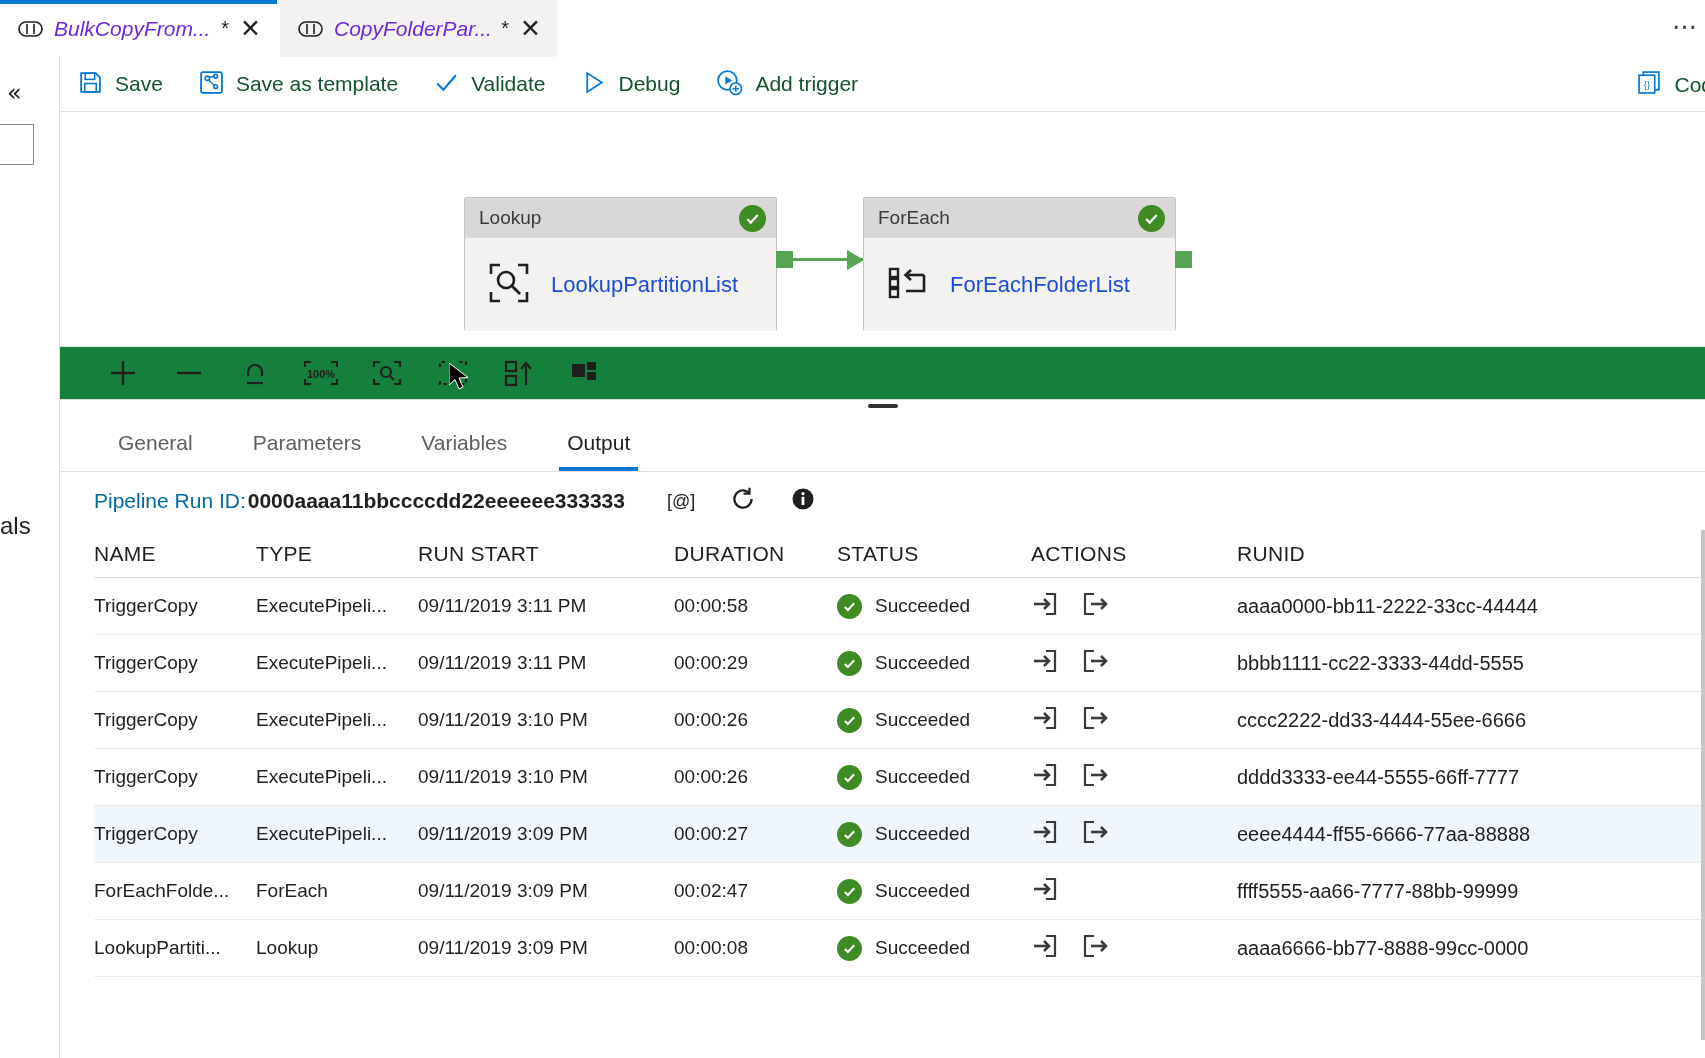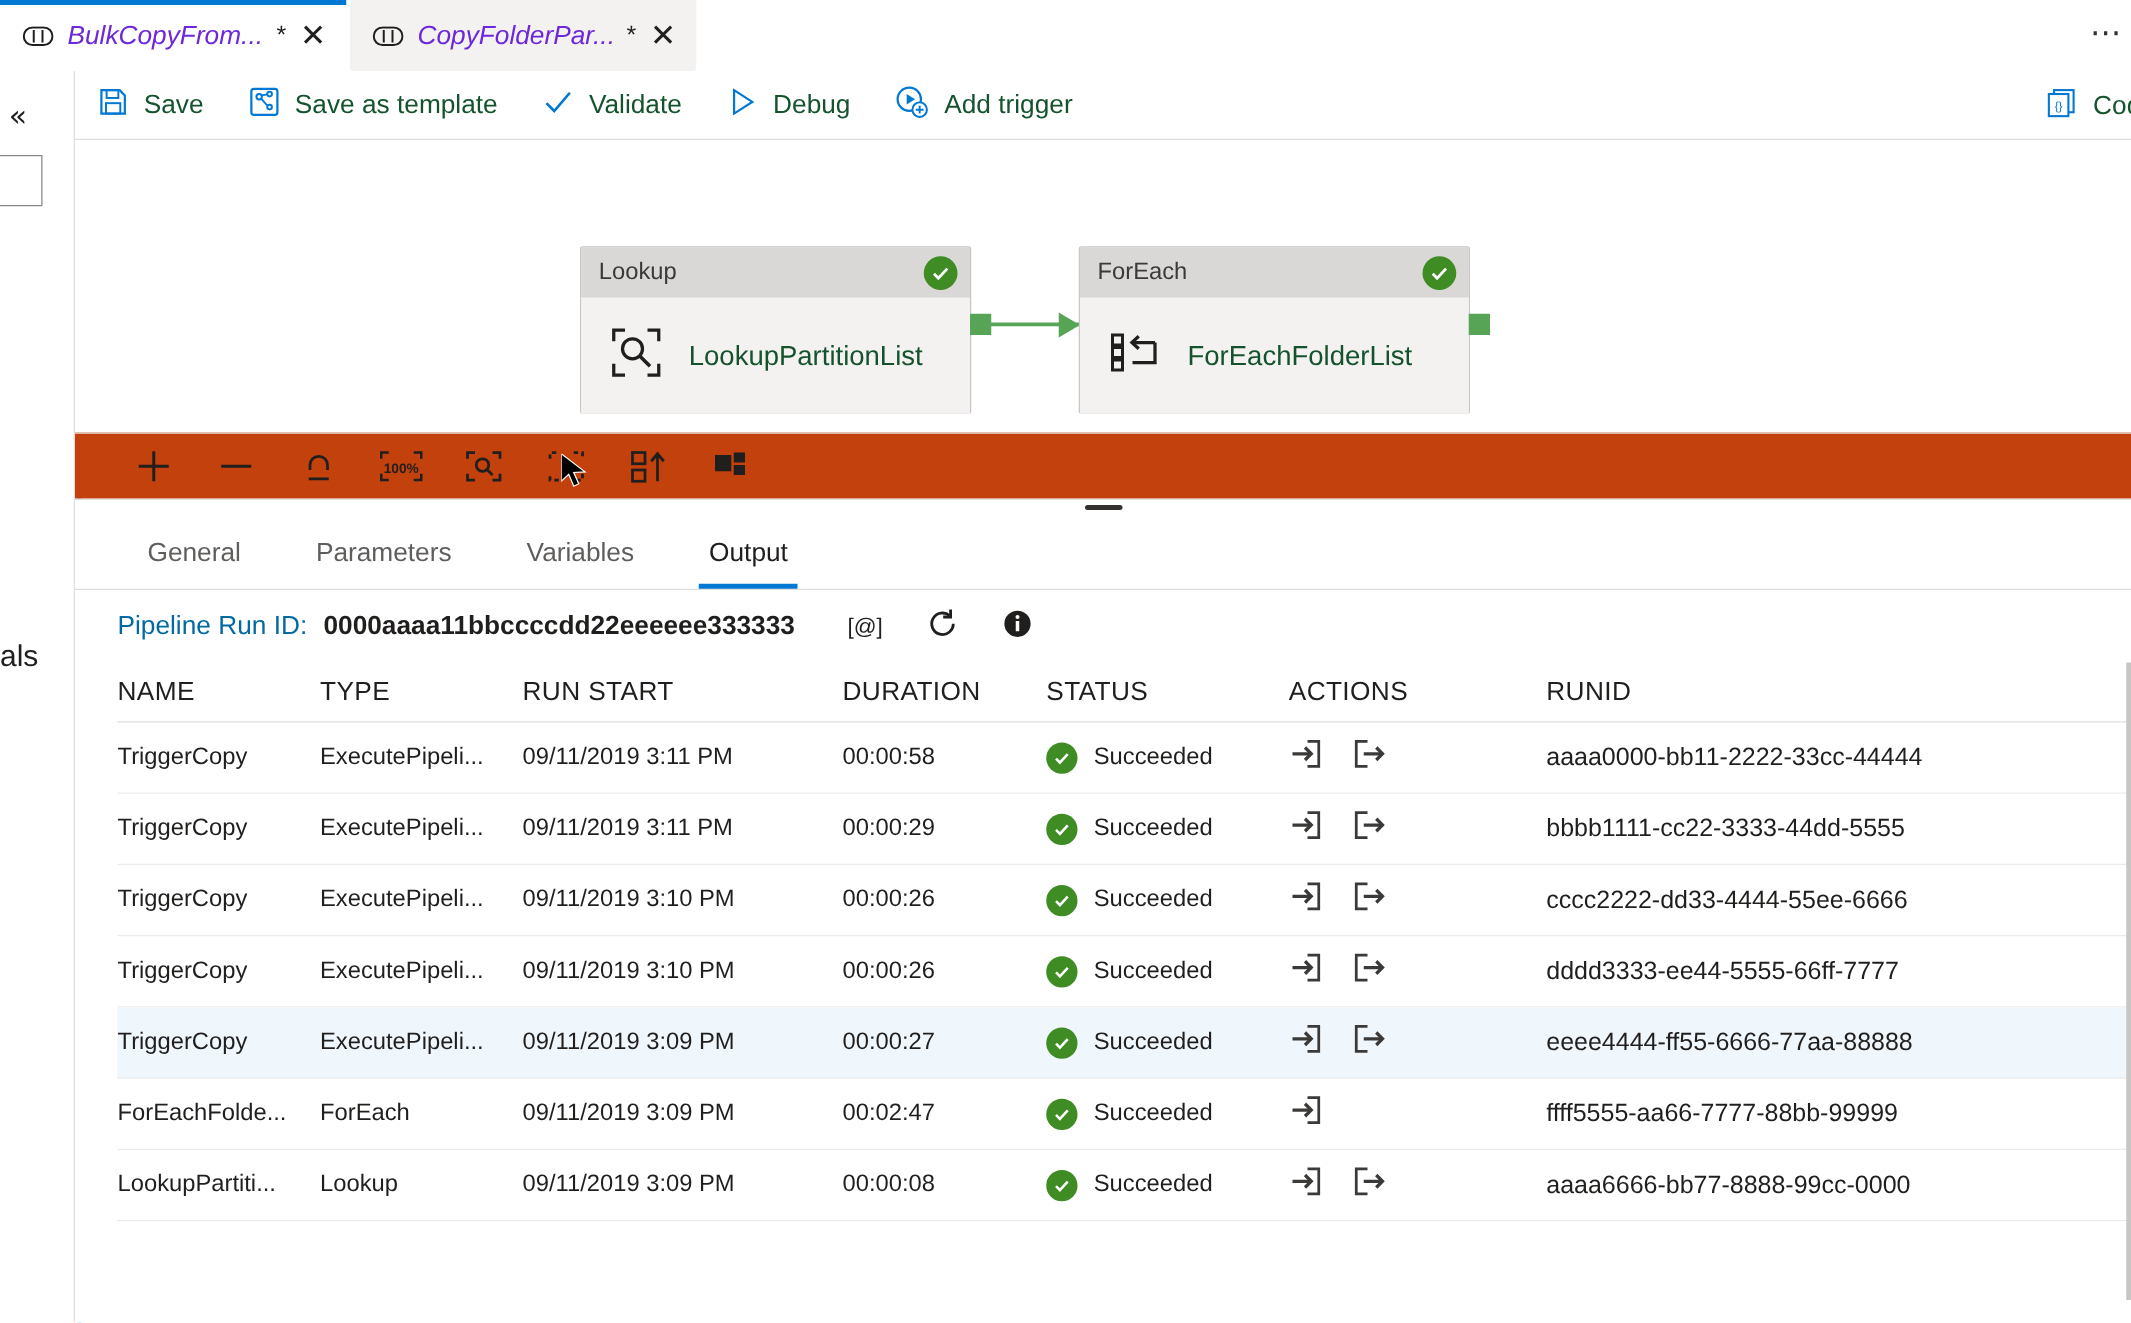--- a/index.html
+++ b/index.html
@@ -107,41 +107,41 @@
   .act-type { font-size: 19px; color: #3b3a39; }
   .act-badge {
     position: absolute; right: 10px; top: 7px;
     width: 27px; height: 27px; border-radius: 50%;
     background: #3f8b24; display: flex; align-items: center; justify-content: center;
   }
   .act-body {
     height: 93px; display: flex; align-items: center; gap: 20px;
     padding: 0 22px; background: #f3f2f1;
   }
-  .act-name { font-size: 22px; color: #14532d; white-space: nowrap; }
+  .act-name { font-size: 22px; color: #1d4ed8; white-space: nowrap; }
   .conn-line {
     position: absolute; left: 718px; top: 146px; width: 86px; height: 3px;
     background: #57a457;
   }
   .conn-arrow {
     position: absolute; left: 787px; top: 138px;
     width: 0; height: 0;
     border-left: 17px solid #57a457;
     border-top: 10px solid transparent; border-bottom: 10px solid transparent;
   }
   .port {
     position: absolute; width: 17px; height: 17px; background: #57a457;
   }
   .port-out-lookup { left: 716px; top: 139px; }
   .port-out-foreach { left: 1115px; top: 139px; }
 
   
   .canvastools {
     position: absolute; left: 60px; top: 346px; width: 1645px; height: 53px;
-    background: #c2410c; border-top: 1px solid #e1dfdd;
+    background: #15803d; border-top: 1px solid #e1dfdd;
     display: flex; align-items: center; padding-left: 32px; gap: 4px;
   }
   .ctool {
     width: 62px; height: 53px;
     display: flex; align-items: center; justify-content: center;
   }
   .cursor-pointer {
     position: absolute; left: 449px; top: 363px;
     width: 0; height: 0; z-index: 30;
   }
@@ -169,21 +169,21 @@
   .ptab.active::after {
     content: ""; position: absolute; left: 14px; right: 14px; bottom: 0; height: 4px;
     background: #0078d4;
   }
 
   .runidbar {
     position: absolute; left: 0; top: 72px; width: 1645px; height: 58px;
     display: flex; align-items: center; padding-left: 34px; gap: 0;
   }
   .runid-label { font-size: 21px; color: #0369a1; }
-  .runid-value { font-size: 21px; font-weight: bold; color: #201f1e; margin-left: 13px; }
+  .runid-value { font-size: 21px; font-weight: bold; color: #201f1e; margin-left: 2px; }
   .runid-icons { display: flex; align-items: center; gap: 34px; margin-left: 42px; }
   .at-icon { font-size: 18px; color: #201f1e; font-family: "Liberation Sans", sans-serif; }
 
   
   .rtable {
     position: absolute; left: 34px; top: 130px; width: 1620px;
     font-size: 19px;
   }
   .rhead {
     display: flex; align-items: center; height: 48px;

